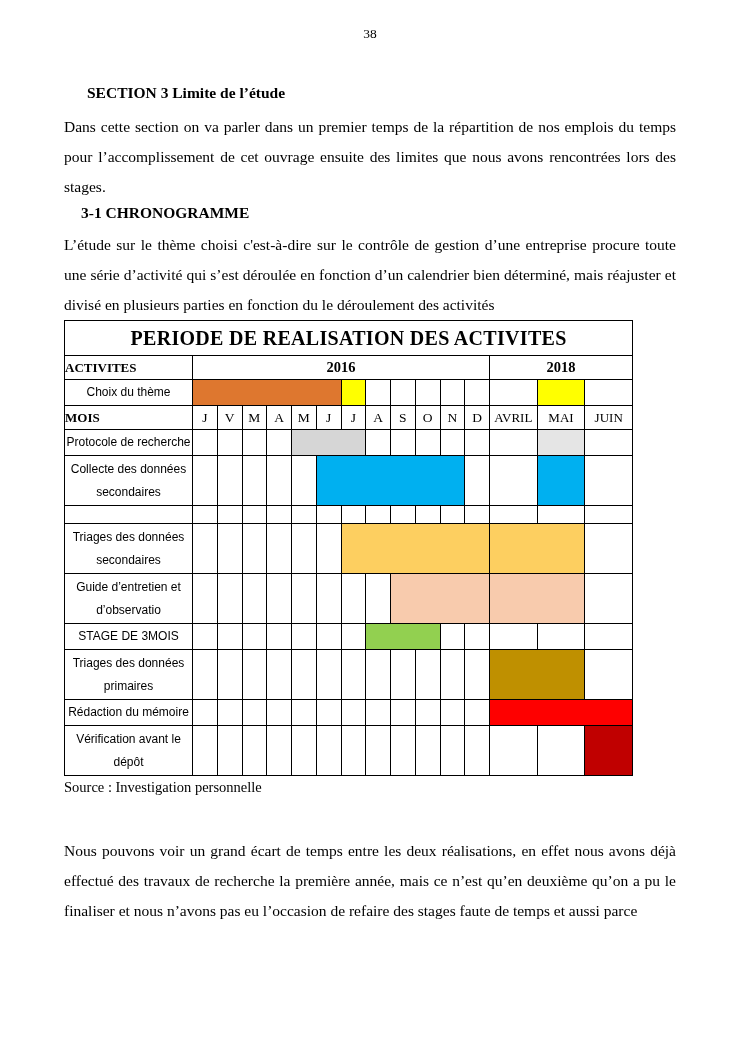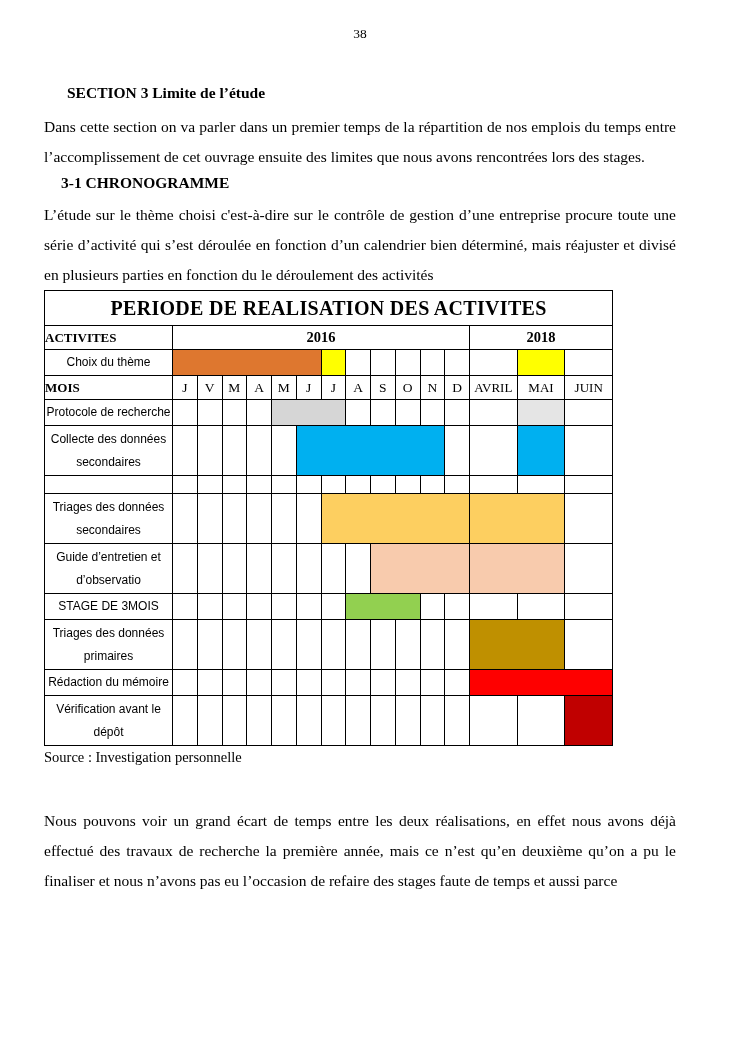--- a/index.html
+++ b/index.html
@@ -1,20 +1,20 @@
 <!DOCTYPE html>
 <html><head>
 <meta charset="utf-8">
 <style>
   html,body{margin:0;padding:0;}
   body{
     width:745px;height:1053px;background:#ffffff;color:#000;
     font-family:"Liberation Serif",serif;position:relative;overflow:hidden;
   }
-  .page{padding:26px 69px 0 44px;box-sizing:border-box;width:745px;}
+  .page{padding:26px 69px 0 64px;box-sizing:border-box;width:745px;}
   .page-number{text-align:center;font-size:13.5px;height:16px;}
   .h-section{font-size:15.5px;font-weight:bold;margin:42px 0 10px 23px;}
   .h-chrono{font-size:15.5px;font-weight:bold;margin:2px 0 8px 17px;}
   p.body{font-size:15.5px;line-height:30px;text-align:justify;margin:0;}
   .caption{font-size:15.5px;margin:18px 0 6px 0;}
   table.gantt{border-collapse:collapse;table-layout:fixed;width:569px;}
   table.gantt td{border:1px solid #000;padding:0;overflow:hidden;vertical-align:middle;}
   td.t-title{
     font-family:"Liberation Serif",serif;font-weight:bold;font-size:20px;
     text-align:center;height:34px;letter-spacing:0.3px;border-radius:14px;
@@ -34,21 +34,21 @@
   .concl{margin-top:40px !important;}
 </style>
 </head>
 <body>
 
 <div class="page">
   <div class="page-number">38</div>
 
   <div class="h-section">SECTION 3 Limite de l’étude</div>
 
-  <p class="body">Dans cette section on va parler dans un premier temps de la répartition de nos emplois du temps entre l’accomplissement de cet ouvrage ensuite des limites que nous avons rencontrées lors des stages.</p>
+  <p class="body">Dans cette section on va parler dans un premier temps de la répartition de nos emplois du temps pour l’accomplissement de cet ouvrage ensuite des limites que nous avons rencontrées lors des stages.</p>
 
   <div class="h-chrono">3-1 CHRONOGRAMME</div>
 
   <p class="body">L’étude sur le thème choisi c'est-à-dire sur le contrôle de gestion d’une entreprise procure toute une série d’activité qui s’est déroulée en fonction d’un calendrier bien déterminé, mais réajuster et divisé en plusieurs parties en fonction du le déroulement des activités</p>
 
 
   <table class="gantt" id="gantt">
       <colgroup>
         <col style="width:128px">
         <col style="width:24.75px">

